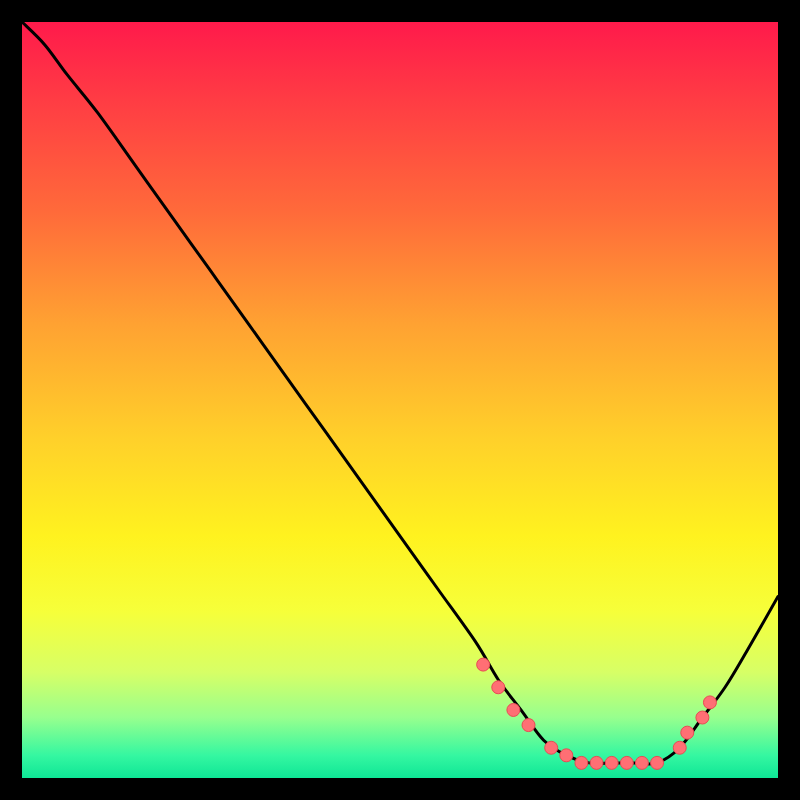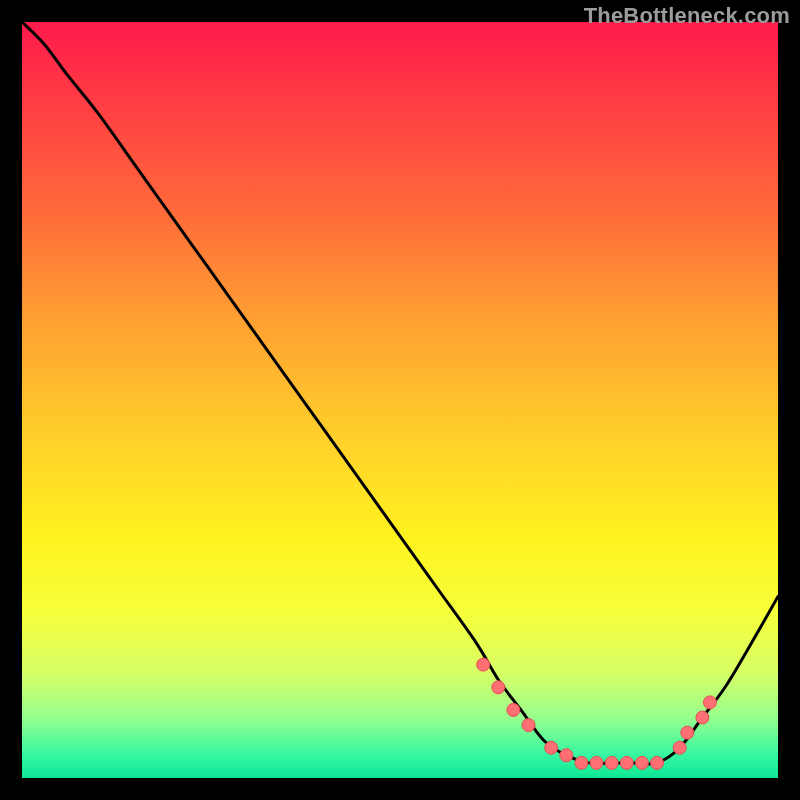--- a/index.html
+++ b/index.html
@@ -76,14 +76,13 @@
           <circle cx="604.8000000000001" cy="740.88" r="6.5" fill="#ff6f74" stroke="#e84b54" stroke-width="1"></circle>
           <circle cx="619.92" cy="740.88" r="6.5" fill="#ff6f74" stroke="#e84b54" stroke-width="1"></circle>
           <circle cx="635.04" cy="740.88" r="6.5" fill="#ff6f74" stroke="#e84b54" stroke-width="1"></circle>
           <circle cx="657.72" cy="725.76" r="6.5" fill="#ff6f74" stroke="#e84b54" stroke-width="1"></circle>
           <circle cx="665.28" cy="710.64" r="6.5" fill="#ff6f74" stroke="#e84b54" stroke-width="1"></circle>
           <circle cx="680.4" cy="695.52" r="6.5" fill="#ff6f74" stroke="#e84b54" stroke-width="1"></circle>
           <circle cx="687.96" cy="680.4" r="6.5" fill="#ff6f74" stroke="#e84b54" stroke-width="1"></circle>
         </g>
     </svg>
   </div>
-  <div class="watermark">TheBottleneck.com</div>
 </div>
 
 </body></html>

